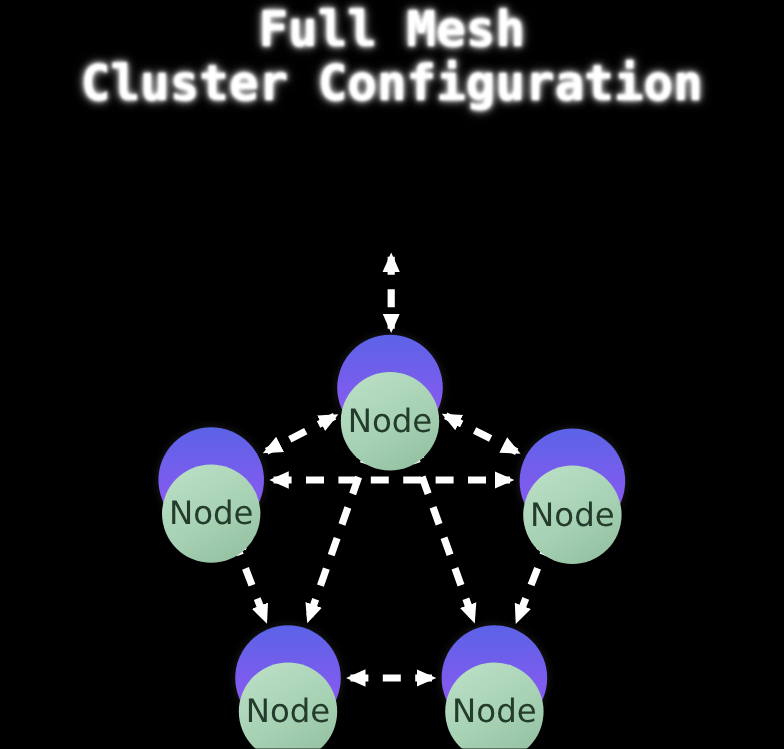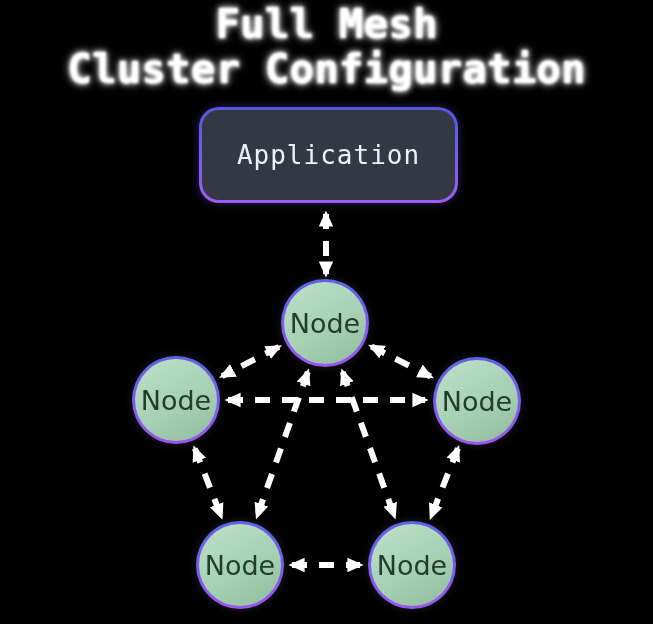--- a/index.html
+++ b/index.html
@@ -50,21 +50,21 @@
     width:88px;height:88px;
     border-radius:50%;
     background:linear-gradient(180deg,#5b63e6 0%,#7d5cee 55%,#9d55ee 100%);
     padding:3px;box-sizing:border-box;
     box-shadow:0 0 8px rgba(255,255,255,.12);
   }
   .node-inner{
     width:100%;height:100%;
     border-radius:50%;
     background:linear-gradient(150deg,#bde1c8 0%,#a6d1b3 55%,#90bd9e 100%);
-    display:flex;align-items:center;justify-content:center;
+    display:flex;align-items:center;justify-content:center;margin-top:28px;
   }
   .node-label{
     font-family:"DejaVu Sans", sans-serif;
     font-size:27px;
     color:#233c2b;
   }
   .node-top{left:281px;top:279px;}
   .node-left{left:132px;top:356px;}
   .node-right{left:433px;top:357px;}
   .node-bottom-left{left:196px;top:521px;}
@@ -101,25 +101,20 @@
     <line class="edge" x1="278.8" y1="346.9" x2="222.2" y2="376.1" marker-start="url(#ah)" marker-end="url(#ah)"></line>
     <line class="edge" x1="371.4" y1="346.5" x2="430.6" y2="376.5" marker-start="url(#ah)" marker-end="url(#ah)"></line>
     <line class="edge" x1="307.8" y1="372" x2="257.2" y2="516" marker-start="url(#ah)" marker-end="url(#ah)"></line>
     <line class="edge" x1="342.6" y1="371.9" x2="394.4" y2="516.1" marker-start="url(#ah)" marker-end="url(#ah)"></line>
     <line class="edge" x1="228" y1="400" x2="425" y2="400" marker-start="url(#ah)" marker-end="url(#ah)"></line>
     <line class="edge" x1="194.8" y1="448.5" x2="221.2" y2="516.5" marker-start="url(#ah)" marker-end="url(#ah)"></line>
     <line class="edge" x1="457.9" y1="448.4" x2="431.1" y2="516.6" marker-start="url(#ah)" marker-end="url(#ah)"></line>
     <line class="edge" x1="292" y1="565" x2="360" y2="565" marker-start="url(#ah)" marker-end="url(#ah)"></line>
   </svg>
 
-  <div class="app-box">
-    <div class="app-box-inner">
-      <span class="app-label">Application</span>
-    </div>
-  </div>
 
   <div class="node node-top">
     <div class="node-inner">
       <span class="node-label">Node</span>
     </div>
   </div>
 
   <div class="node node-left">
     <div class="node-inner">
       <span class="node-label">Node</span>

